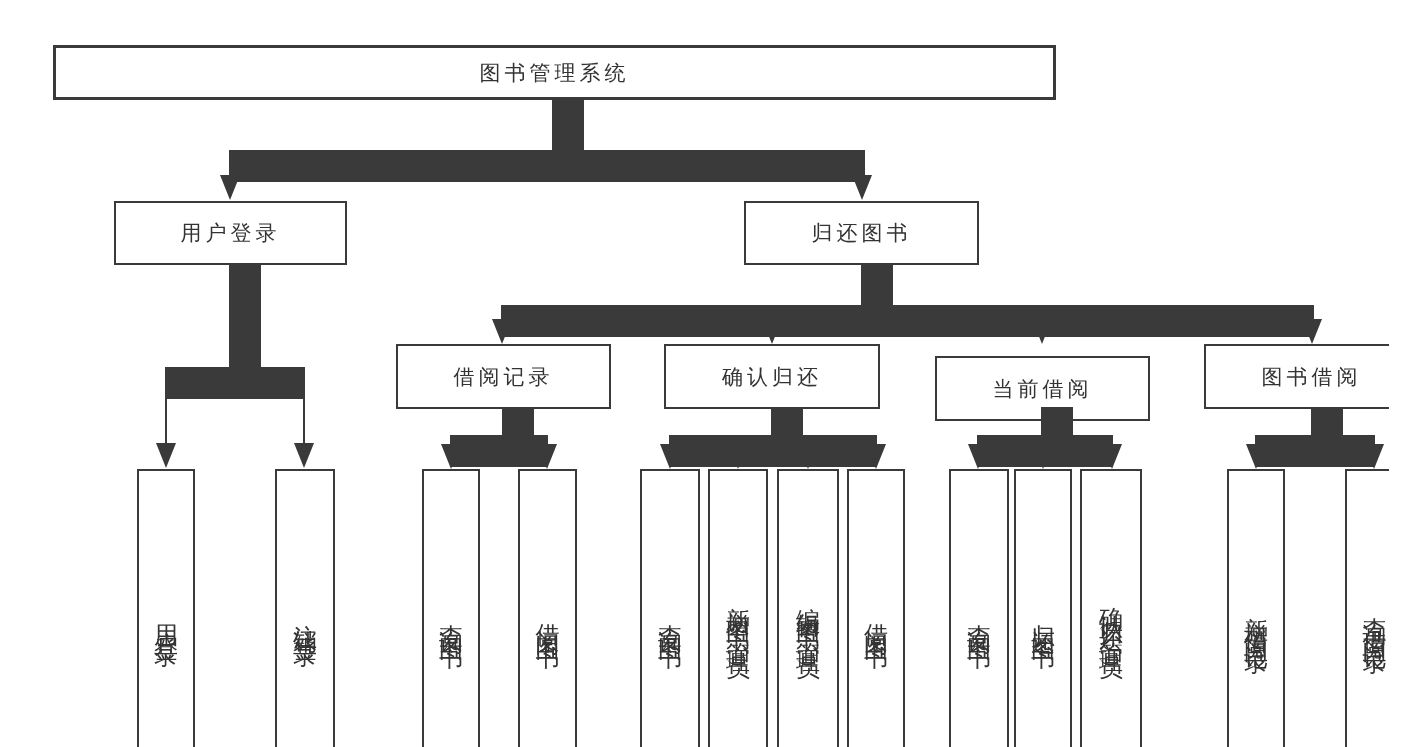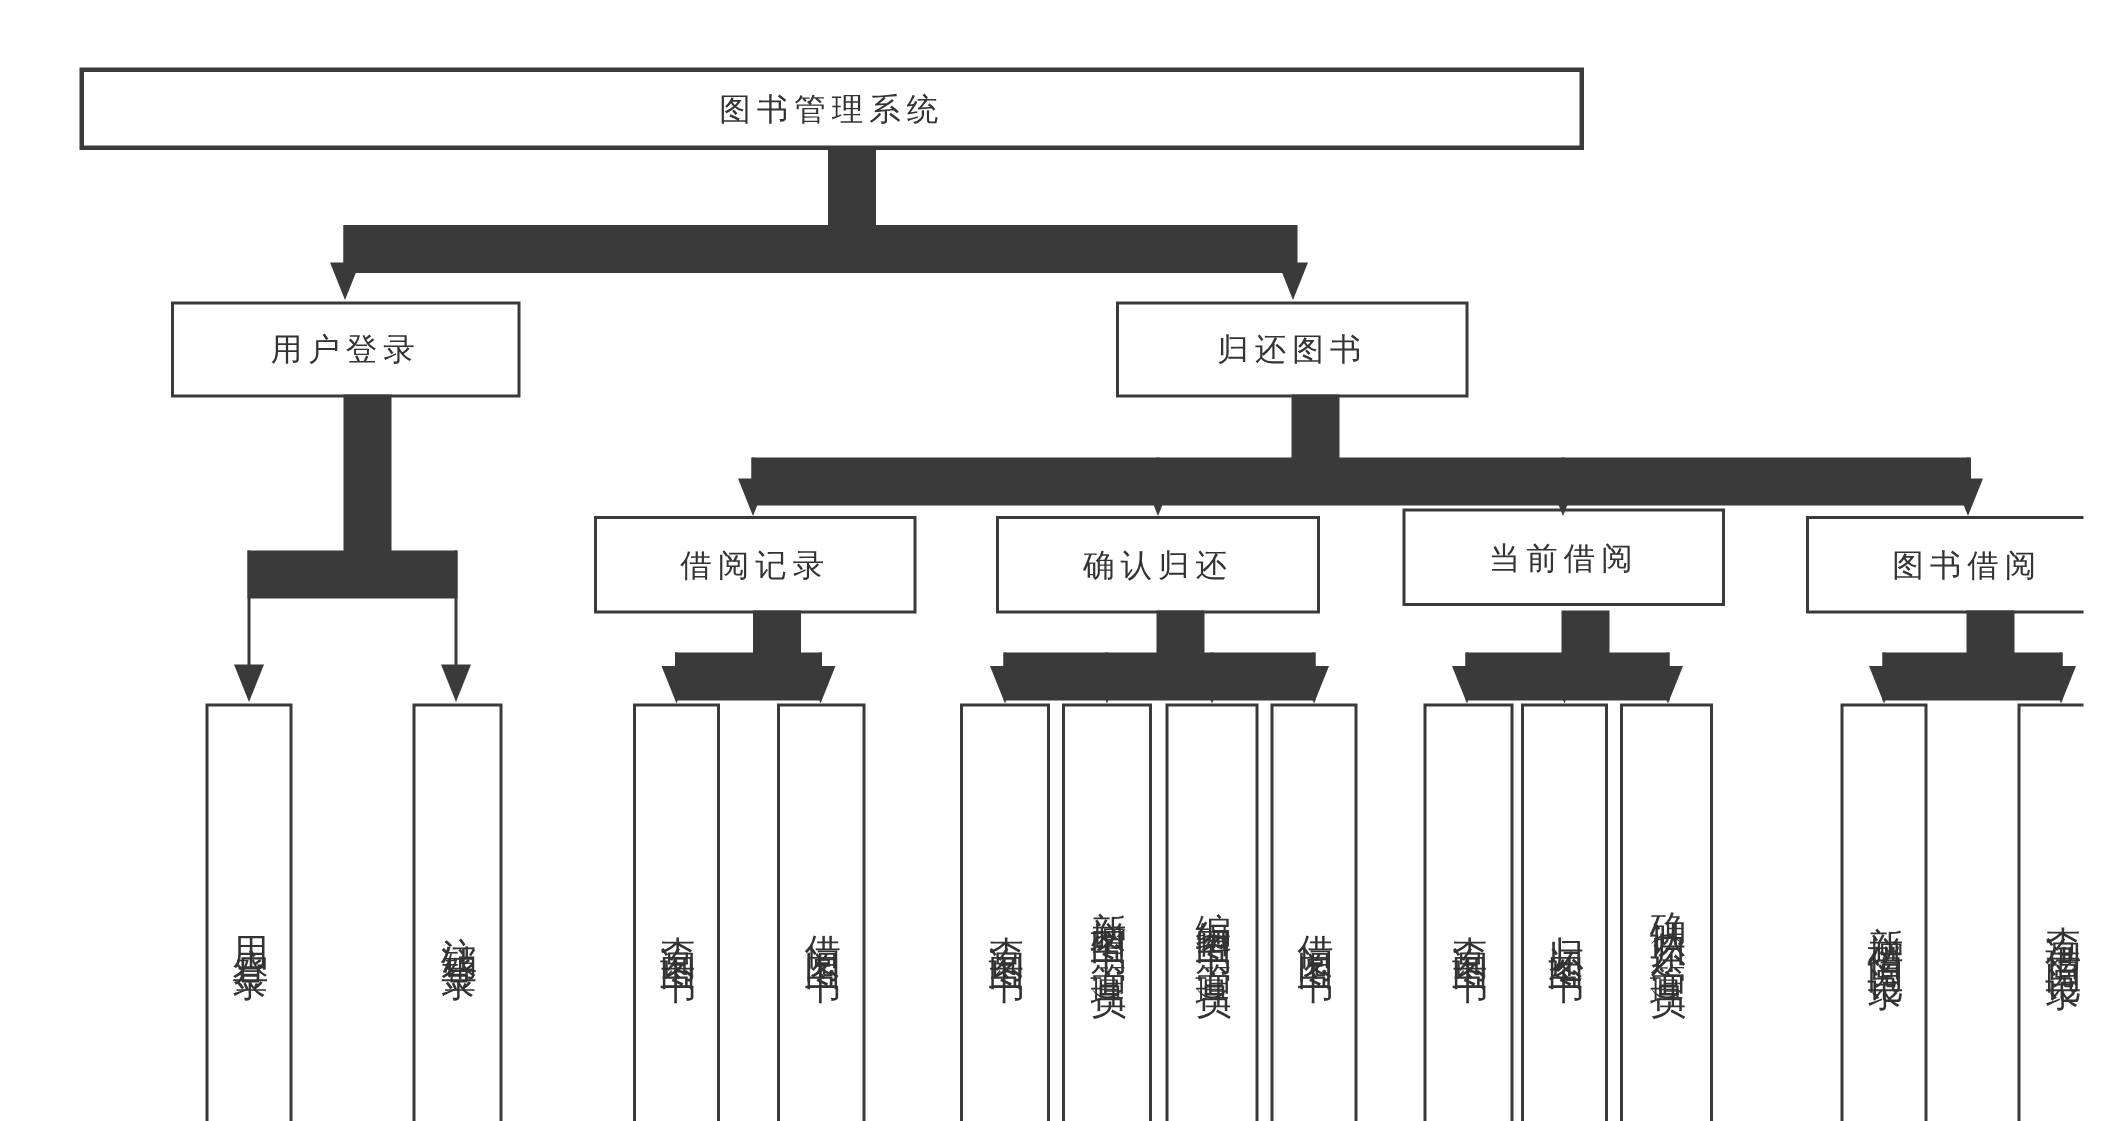--- a/index.html
+++ b/index.html
@@ -66,21 +66,21 @@
 
 <div class="canvas">
 
   <div class="box h root" style="left:21px;top:13px;width:1003px;height:55px">图书管理系统</div>
 
   <div class="box h" style="left:82px;top:169px;width:233px;height:64px">用户登录</div>
   <div class="box h" style="left:712px;top:169px;width:235px;height:64px">归还图书</div>
 
   <div class="box h" style="left:364px;top:312px;width:215px;height:65px">借阅记录</div>
   <div class="box h" style="left:632px;top:312px;width:216px;height:65px">确认归还</div>
-  <div class="box h" style="left:903px;top:307px;width:215px;height:65px">当前借阅</div>
+  <div class="box h" style="left:903px;top:324px;width:215px;height:65px">当前借阅</div>
   <div class="box h" style="left:1172px;top:312px;width:215px;height:65px">图书借阅</div>
 
   <div class="box v" style="left:105px;top:437px;width:58px;height:300px">用户登录</div>
   <div class="box v" style="left:243px;top:437px;width:60px;height:300px">注销登录</div>
 
   <div class="box v" style="left:390px;top:437px;width:58px;height:300px">查询图书</div>
   <div class="box v" style="left:486px;top:437px;width:59px;height:300px">借阅图书</div>
 
   <div class="box v" style="left:608px;top:437px;width:60px;height:300px">查询图书</div>
   <div class="box v" style="left:676px;top:437px;width:60px;height:300px">新增图书（管理员）</div>

